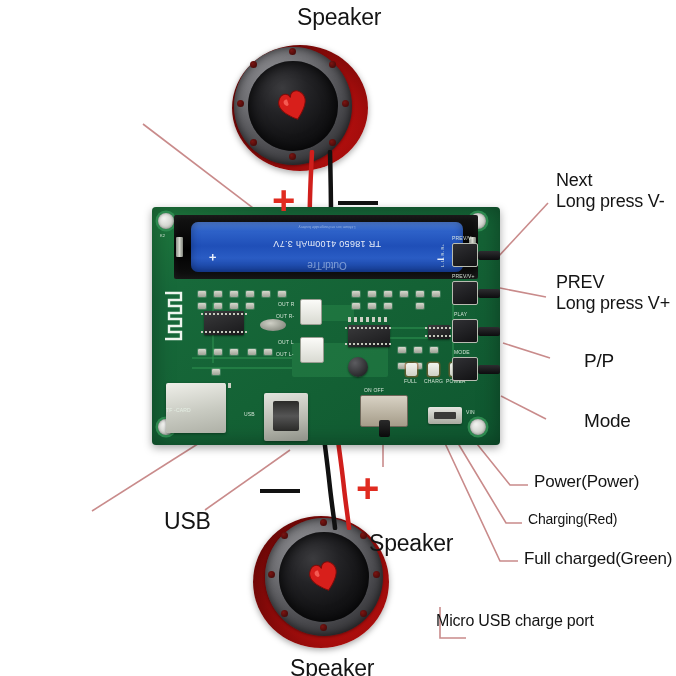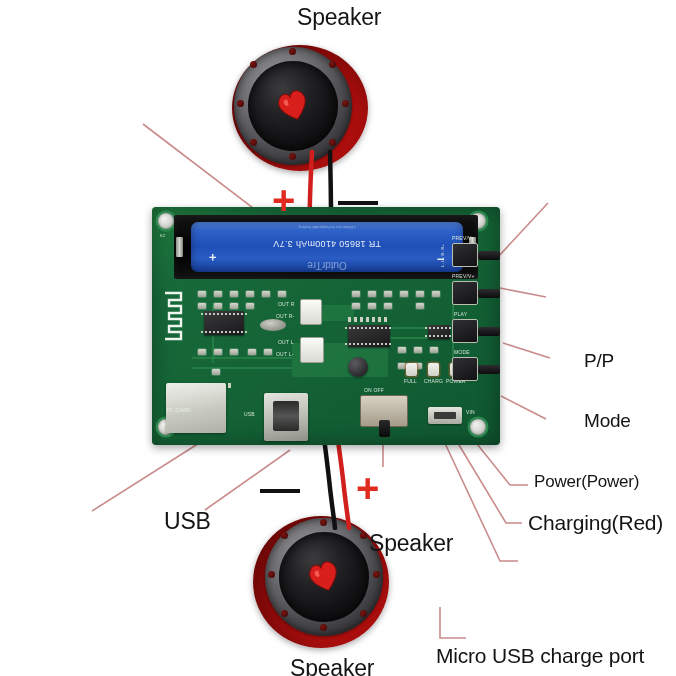--- a/index.html
+++ b/index.html
@@ -498,32 +498,37 @@
   </div>
 
   <div class="pol plus" style="left:272px; top:180px;">+</div>
   <div class="pol minus" style="left:338px; top:180px;">—</div>
   <div class="pol minus" style="left:260px; top:468px;">—</div>
   <div class="pol plus" style="left:356px; top:468px;">+</div>
 
   <div class="lbl" style="left:297px; top:4px; font-size:23px;">Speaker</div>
 
 
-
+  <div class="lbl" style="left:556px; top:170px; font-size:18px;">Next
+Long press V-</div>
+
+  <div class="lbl" style="left:556px; top:272px; font-size:18px;">PREV
+Long press V+</div>
 
   <div class="lbl" style="left:584px; top:350px; font-size:19px;">P/P</div>
 
   <div class="lbl" style="left:584px; top:410px; font-size:19px;">Mode</div>
 
   <div class="lbl" style="left:534px; top:472px; font-size:17px;">Power(Power)</div>
 
-  <div class="lbl" style="left:528px; top:511px; font-size:21px;text-align:center;">Charging(Red)</div>
-
-
-  <div class="lbl" style="left:436px; top:644px; font-size:21px;">Micro USB charge port</div>
+  <div class="lbl" style="left:528px; top:511px; font-size:14px;text-align:center;">Charging(Red)</div>
+
+  <div class="lbl" style="left:524px; top:549px; font-size:17px;">Full charged(Green)</div>
+
+  <div class="lbl" style="left:436px; top:612px; font-size:16px;">Micro USB charge port</div>
 
   <div class="lbl" style="left:369px; top:530px; font-size:23px;">Speaker</div>
 
   <div class="lbl" style="left:164px; top:508px; font-size:23px;">USB</div>
 
 
   <div class="lbl" style="left:290px; top:655px; font-size:23px;">Speaker</div>
 
 </div>
 

